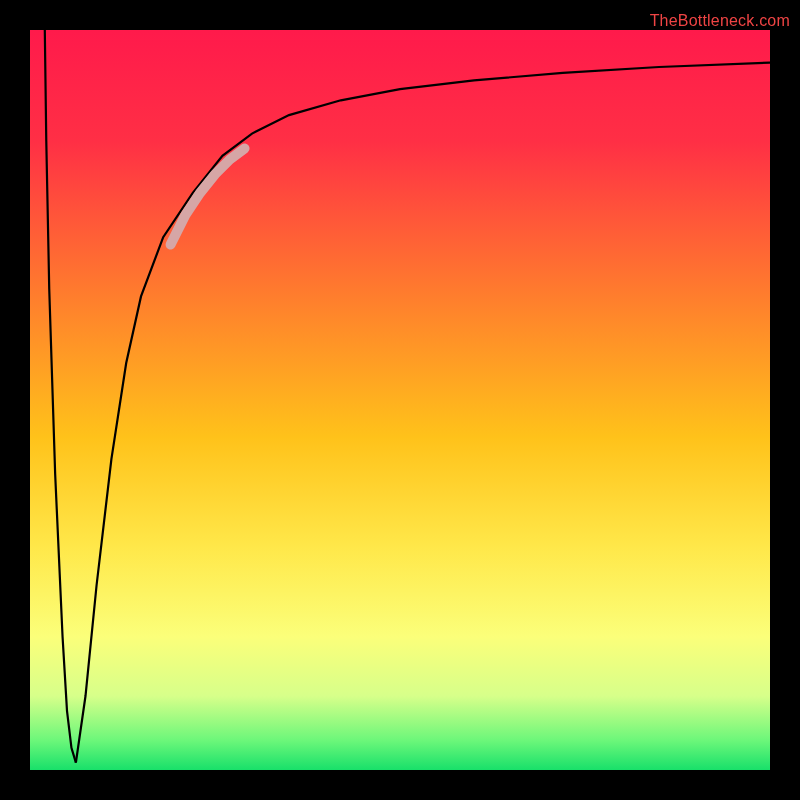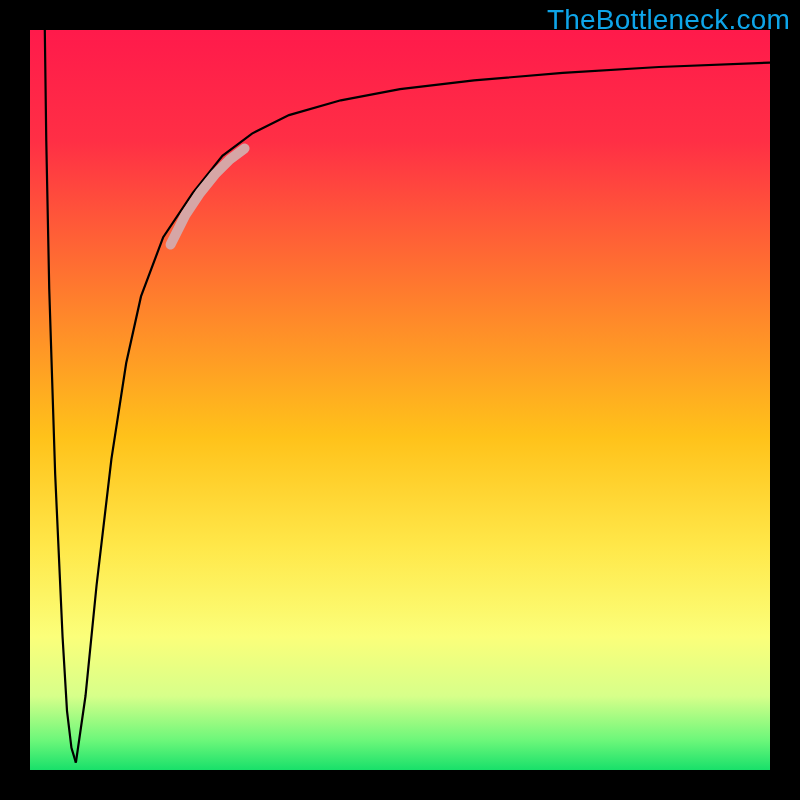--- a/index.html
+++ b/index.html
@@ -20,24 +20,24 @@
   .plot-area {
     position: absolute;
     left: 30px;
     top: 30px;
     width: 740px;
     height: 740px;
     overflow: hidden;
   }
   .watermark {
     position: absolute;
-    top: 4px;
+    top: 12px;
     right: 10px;
-    color: #0ea5e9;
-    font-size: 28px;
+    color: #ef4444;
+    font-size: 16px;
     font-weight: 400;
     letter-spacing: 0.2px;
     user-select: none;
   }
   svg { display: block; }
 </style>
 </head>
 <body>
 
 <div class="frame">

